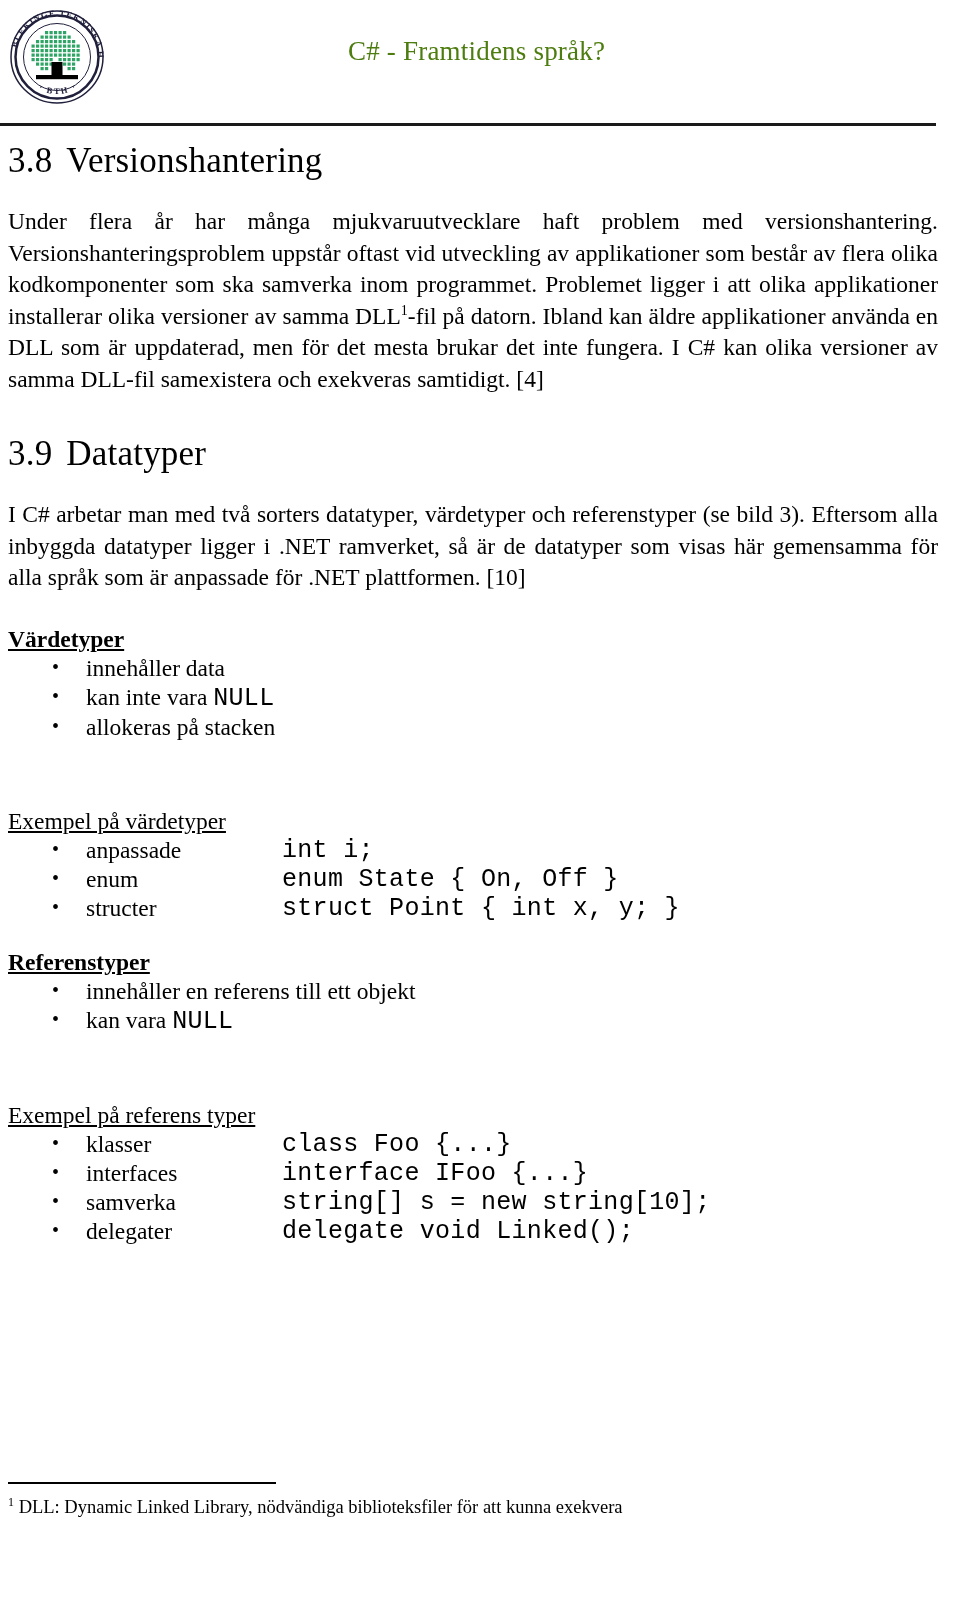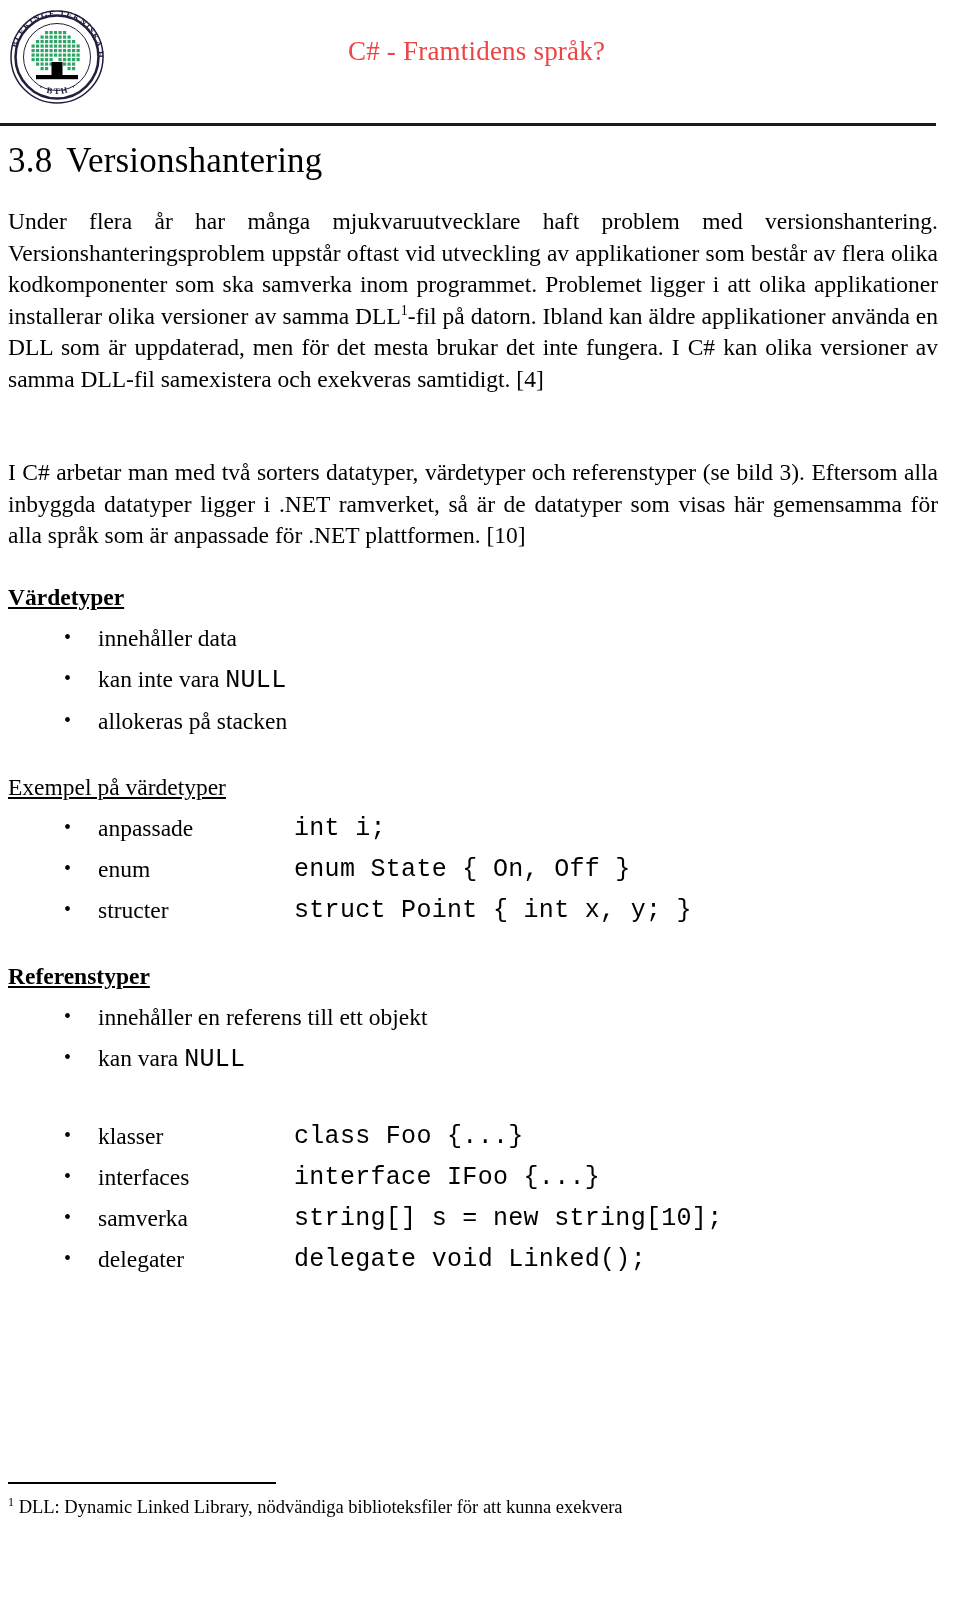--- a/index.html
+++ b/index.html
@@ -39,21 +39,21 @@
     height: 102px;
   }
   .logo svg { display: block; }
 
   .header-title {
     position: absolute;
     left: 348px;
     top: 36px;
     font-size: 27px;
     font-family: "Liberation Serif", "DejaVu Serif", serif;
-    color: #ef4444;
+    color: #4d7c0f;
     letter-spacing: 0.2px;
     white-space: nowrap;
   }
   .header-rule {
     position: absolute;
     left: 0px;
     top: 123px;
     width: 936px;
     height: 0;
     border-top: 3px solid #1a1a1a;
@@ -93,33 +93,33 @@
   .spacer-30 { height: 30px; }
   .spacer-38 { height: 38px; }
 
   .group-title {
     font-size: 23.5px;
     line-height: 30px;
     font-weight: bold;
     margin: 0;
     text-decoration: underline;
   }
-  .group-title.plain { font-weight: normal; }
+  .group-title.plain { font-weight: normal; margin-top: 40px; }
 
   ul.bullets {
     list-style: none;
     margin: 0;
     padding: 0;
   }
   ul.bullets li {
     position: relative;
     font-size: 23.5px;
     line-height: 29px;
     padding-left: 78px;
-    margin: 12px;
+    margin: 0;
   }
   ul.bullets li::before {
     content: "\2022";
     position: absolute;
     left: 44px;
     top: -1px;
     font-size: 20px;
   }
   code, .mono {
     font-family: "Liberation Mono", "DejaVu Sans Mono", monospace;
@@ -274,20 +274,23 @@
     <h2 class="section-heading">
       <span class="num">3.8</span><span>Versionshantering</span>
     </h2>
 
     <div class="spacer-24"></div>
 
     <p class="body-text"><span>Under flera år har många mjukvaruutvecklare haft problem med versionshantering. Versionshanteringsproblem uppstår oftast vid utveckling av applikationer som består av flera olika kodkomponenter som ska samverka inom programmet. Problemet ligger i att olika applikationer installerar olika versioner av samma DLL</span><sup>1</sup><span>-fil på datorn. Ibland kan äldre applikationer använda en DLL som är uppdaterad, men för det mesta brukar det inte fungera. I C# kan olika versioner av samma DLL-fil samexistera och exekveras samtidigt. [4]</span></p>
 
     <div class="spacer-38"></div>
 
+    <h2 class="section-heading">
+      <span class="num">3.9</span><span>Datatyper</span>
+    </h2>
 
     <div class="spacer-24"></div>
 
     <p class="body-text">I C# arbetar man med två sorters datatyper, värdetyper och referenstyper (se bild 3). Eftersom alla inbyggda datatyper ligger i .NET ramverket, så är de datatyper som visas här gemensamma för alla språk som är anpassade för .NET plattformen. [10]</p>
 
     <div class="spacer-30"></div>
 
     <div class="group-title">Värdetyper</div>
 
     <ul class="bullets">
@@ -310,20 +313,21 @@
 
     <div class="group-title">Referenstyper</div>
 
     <ul class="bullets">
       <li><span>innehåller en referens till ett objekt</span></li>
       <li><span>kan vara </span><span class="mono">NULL</span></li>
     </ul>
 
     <div class="spacer-24"></div>
 
+    <div class="group-title plain">Exempel på referens typer</div>
 
     <ul class="bullets">
       <li><span class="label">klasser</span><span class="code-col mono">class Foo {...}</span></li>
       <li><span class="label">interfaces</span><span class="code-col mono">interface IFoo {...}</span></li>
       <li><span class="label">samverka</span><span class="code-col mono">string[] s = new string[10];</span></li>
       <li><span class="label">delegater</span><span class="code-col mono">delegate void Linked();</span></li>
     </ul>
 
   </div>
 

